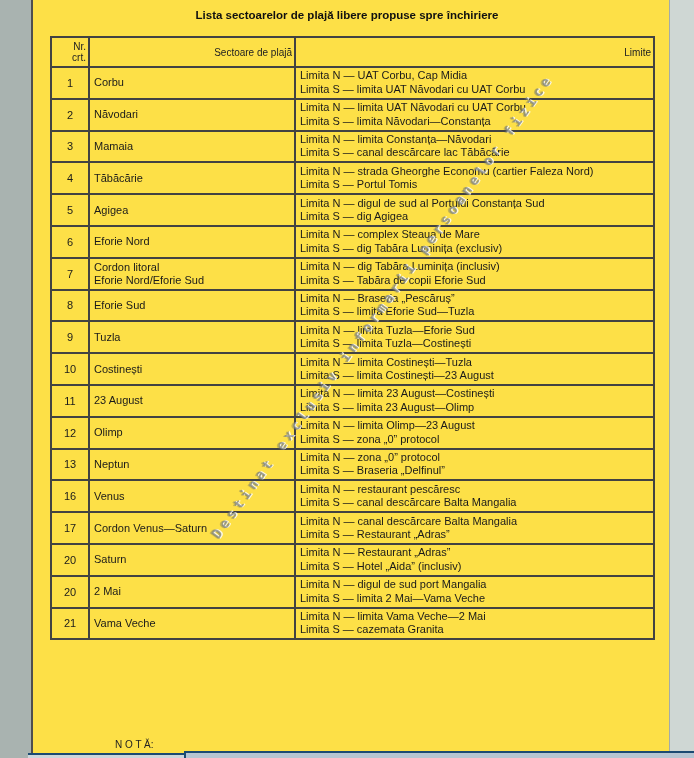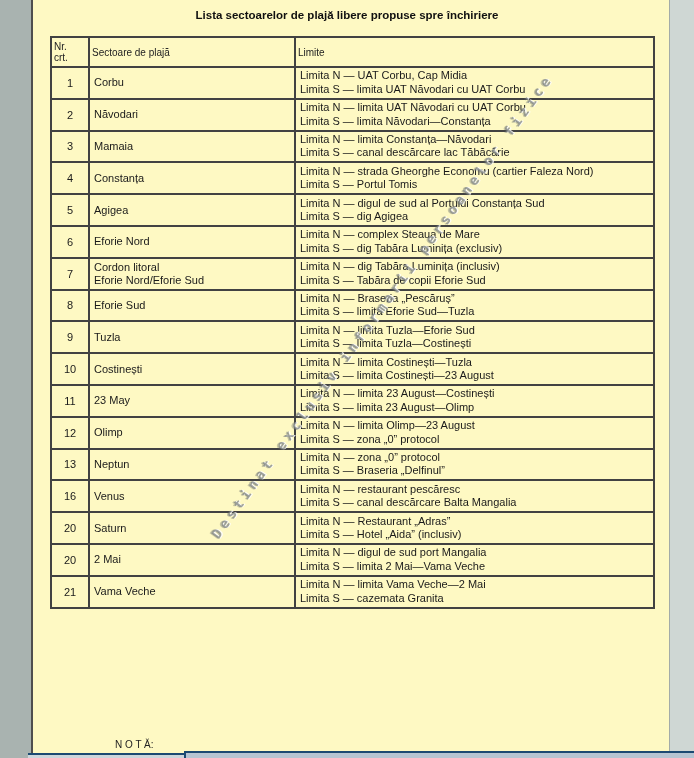--- a/index.html
+++ b/index.html
@@ -1,21 +1,21 @@
 <!DOCTYPE html>
 <html><head>
 <meta charset="utf-8">
 <style>
   html, body { margin: 0; padding: 0; }
   .screen {
     position: relative;
     width: 694px;
     height: 758px;
     overflow: hidden;
-    background: #fef9c3;
+    background: #fde047;
     font-family: "Liberation Sans", sans-serif;
   }
   .strip-left {
     position: absolute;
     left: 0; top: 0;
     width: 31px; height: 758px;
     background: #a9b3b0;
     border-right: 2px solid #4e4e4e;
     z-index: 1;
   }
@@ -46,21 +46,21 @@
   }
   .beach-table th, .beach-table td {
     border: 2px solid #424242;
     background: transparent;
   }
   .beach-table th {
     height: 26px;
     font-size: 10px;
     font-weight: normal;
     color: #222;
-    text-align: left;
+    text-align: right;
     vertical-align: middle;
     line-height: 11px;
     white-space: pre-line;
     padding: 1px 2px;
   }
   .col-nr { width: 32px; }
   .col-sector { width: 200px; }
   .beach-table tbody tr { height: 31.8px; }
   .beach-table td {
     font-size: 11px;
@@ -161,21 +161,21 @@
         <tr>
         <td class="cell-nr">3</td>
         <td class="cell-sector">Mamaia</td>
         <td class="cell-limite">
           <div>Limita N — limita Constanța—Năvodari</div>
           <div>Limita S — canal descărcare lac Tăbăcărie</div>
         </td>
       </tr>
         <tr>
         <td class="cell-nr">4</td>
-        <td class="cell-sector">Constanța</td>
+        <td class="cell-sector">Tăbăcărie</td>
         <td class="cell-limite">
           <div>Limita N — strada Gheorghe Economu (cartier Faleza Nord)</div>
           <div>Limita S — Portul Tomis</div>
         </td>
       </tr>
         <tr>
         <td class="cell-nr">5</td>
         <td class="cell-sector">Agigea</td>
         <td class="cell-limite">
           <div>Limita N — digul de sud al Portului Constanța Sud</div>
@@ -218,21 +218,21 @@
         <tr>
         <td class="cell-nr">10</td>
         <td class="cell-sector">Costinești</td>
         <td class="cell-limite">
           <div>Limita N — limita Costinești—Tuzla</div>
           <div>Limita S — limita Costinești—23 August</div>
         </td>
       </tr>
         <tr>
         <td class="cell-nr">11</td>
-        <td class="cell-sector">23 May</td>
+        <td class="cell-sector">23 August</td>
         <td class="cell-limite">
           <div>Limita N — limita 23 August—Costinești</div>
           <div>Limita S — limita 23 August—Olimp</div>
         </td>
       </tr>
         <tr>
         <td class="cell-nr">12</td>
         <td class="cell-sector">Olimp</td>
         <td class="cell-limite">
           <div>Limita N — limita Olimp—23 August</div>
@@ -246,20 +246,28 @@
           <div>Limita N — zona „0” protocol</div>
           <div>Limita S — Braseria „Delfinul”</div>
         </td>
       </tr>
         <tr>
         <td class="cell-nr">16</td>
         <td class="cell-sector">Venus</td>
         <td class="cell-limite">
           <div>Limita N — restaurant pescăresc</div>
           <div>Limita S — canal descărcare Balta Mangalia</div>
+        </td>
+      </tr>
+        <tr>
+        <td class="cell-nr">17</td>
+        <td class="cell-sector">Cordon Venus—Saturn</td>
+        <td class="cell-limite">
+          <div>Limita N — canal descărcare Balta Mangalia</div>
+          <div>Limita S — Restaurant „Adras”</div>
         </td>
       </tr>
         <tr>
         <td class="cell-nr">20</td>
         <td class="cell-sector">Saturn</td>
         <td class="cell-limite">
           <div>Limita N — Restaurant „Adras”</div>
           <div>Limita S — Hotel „Aida” (inclusiv)</div>
         </td>
       </tr>

